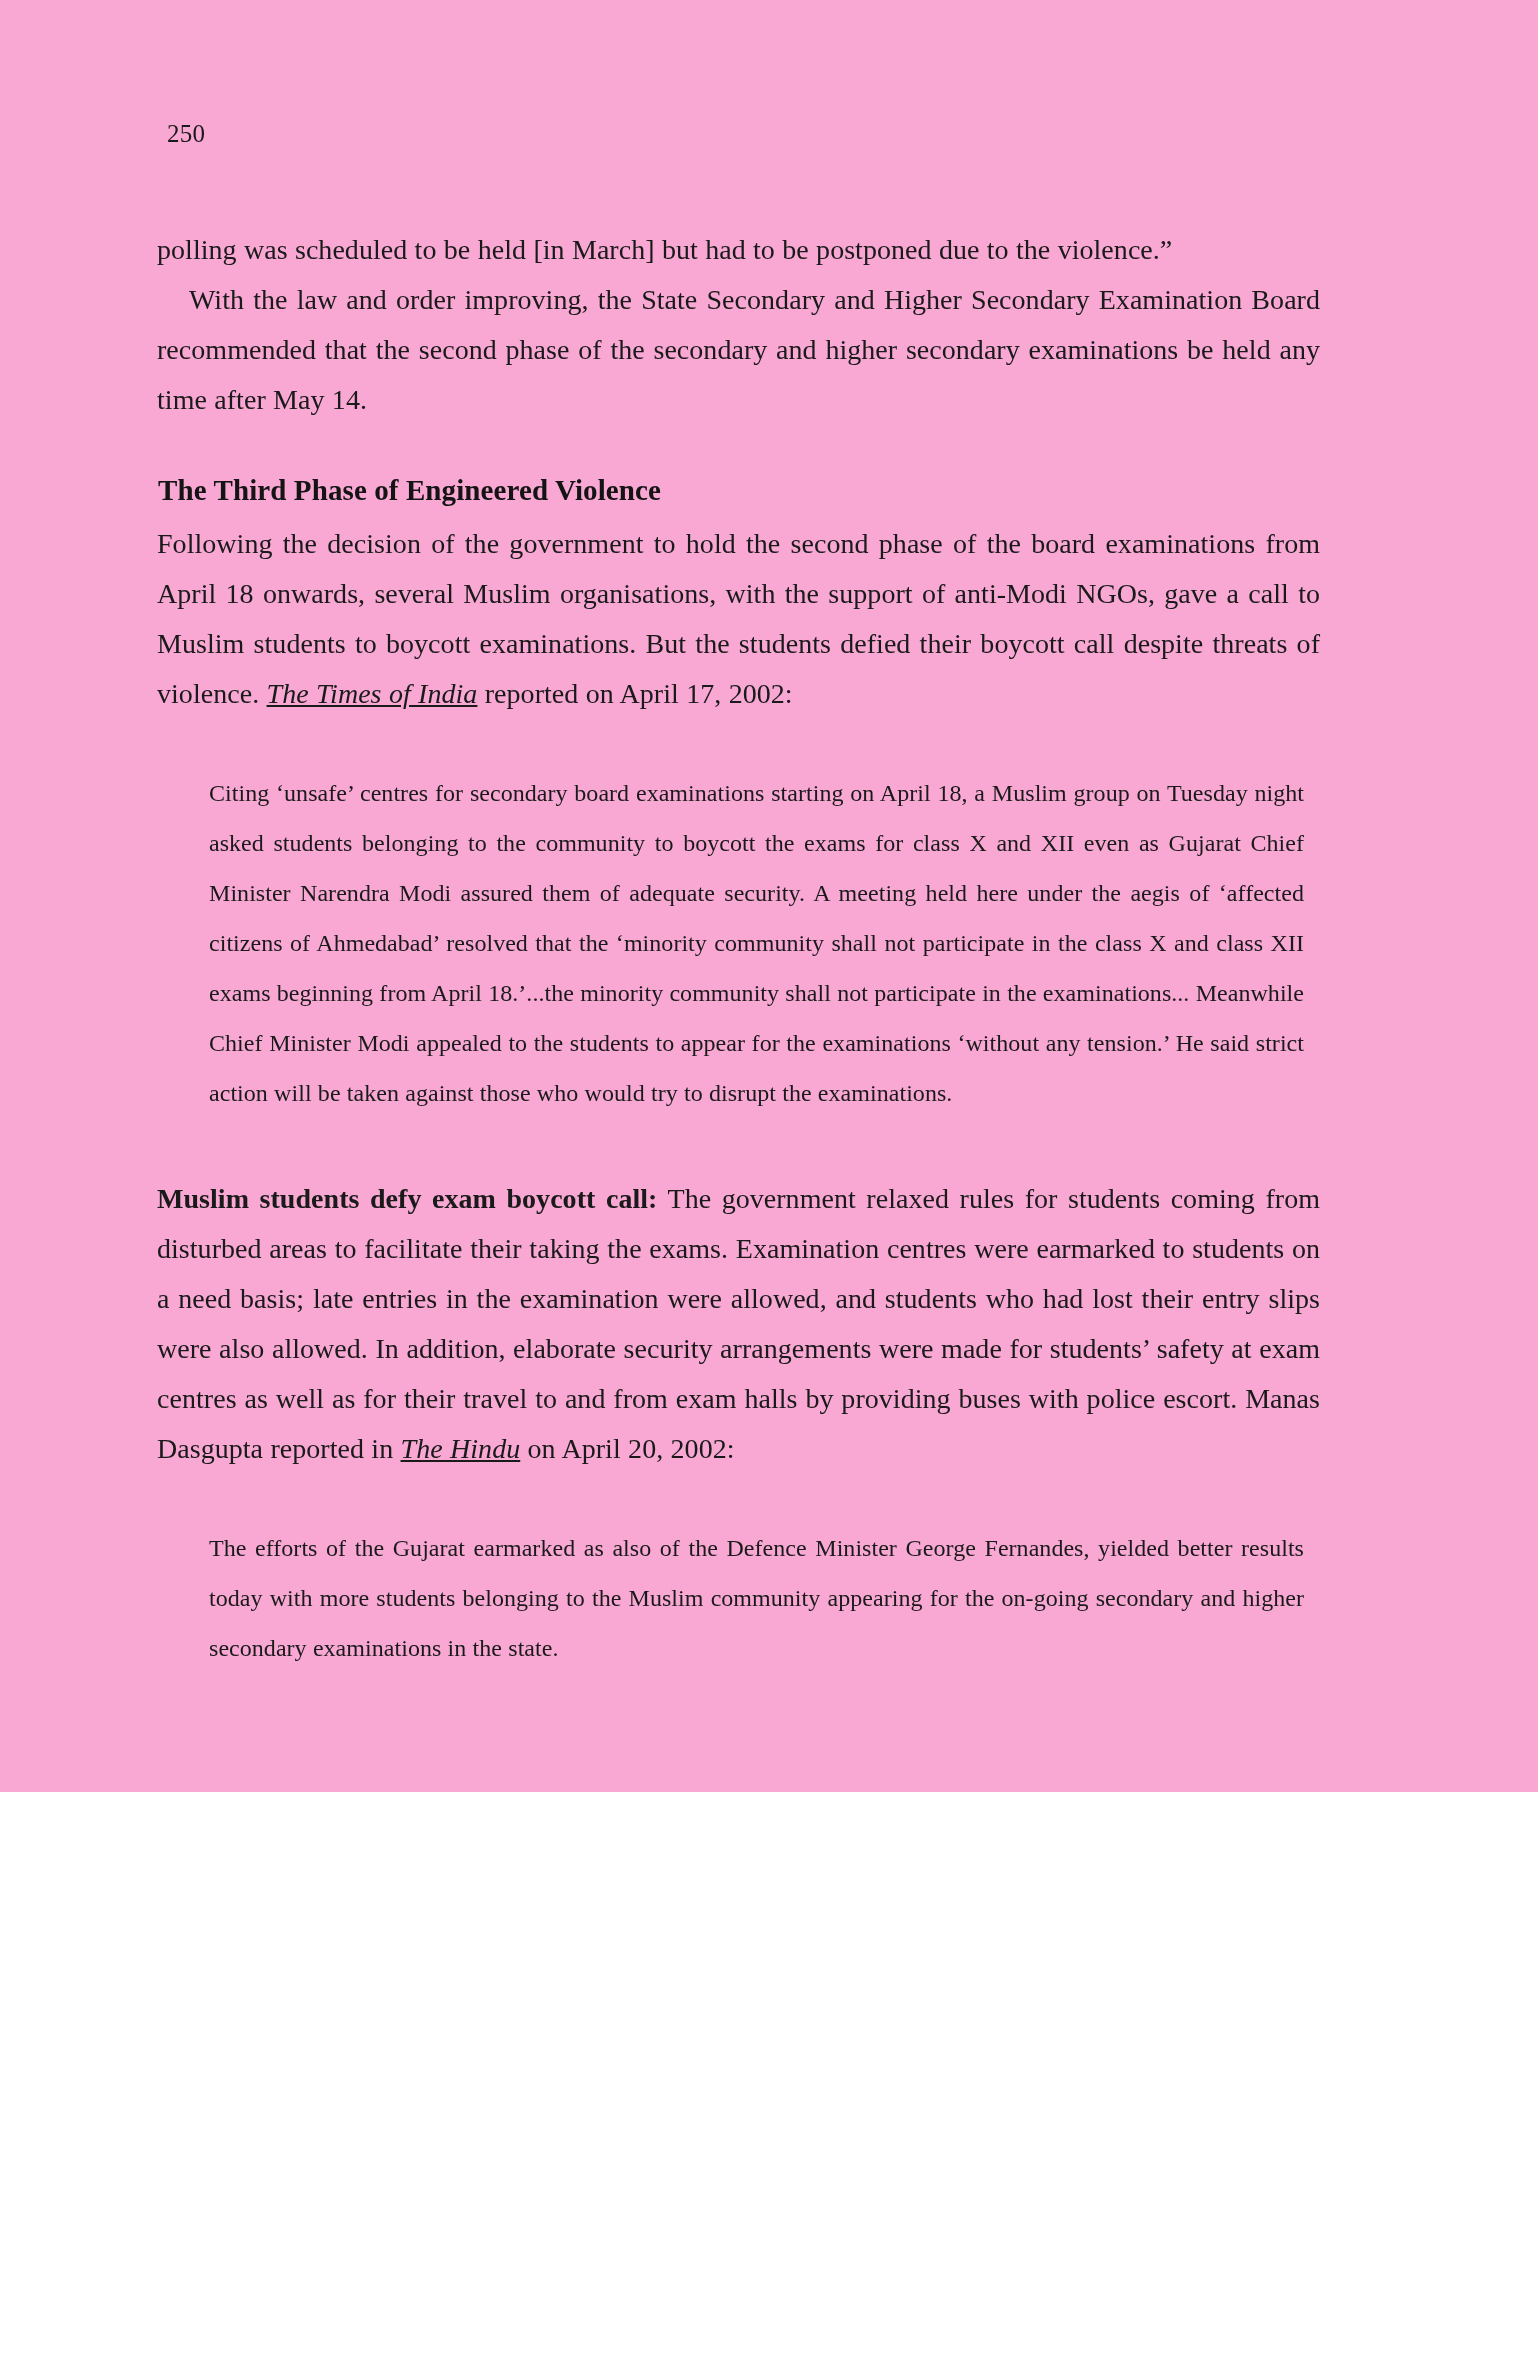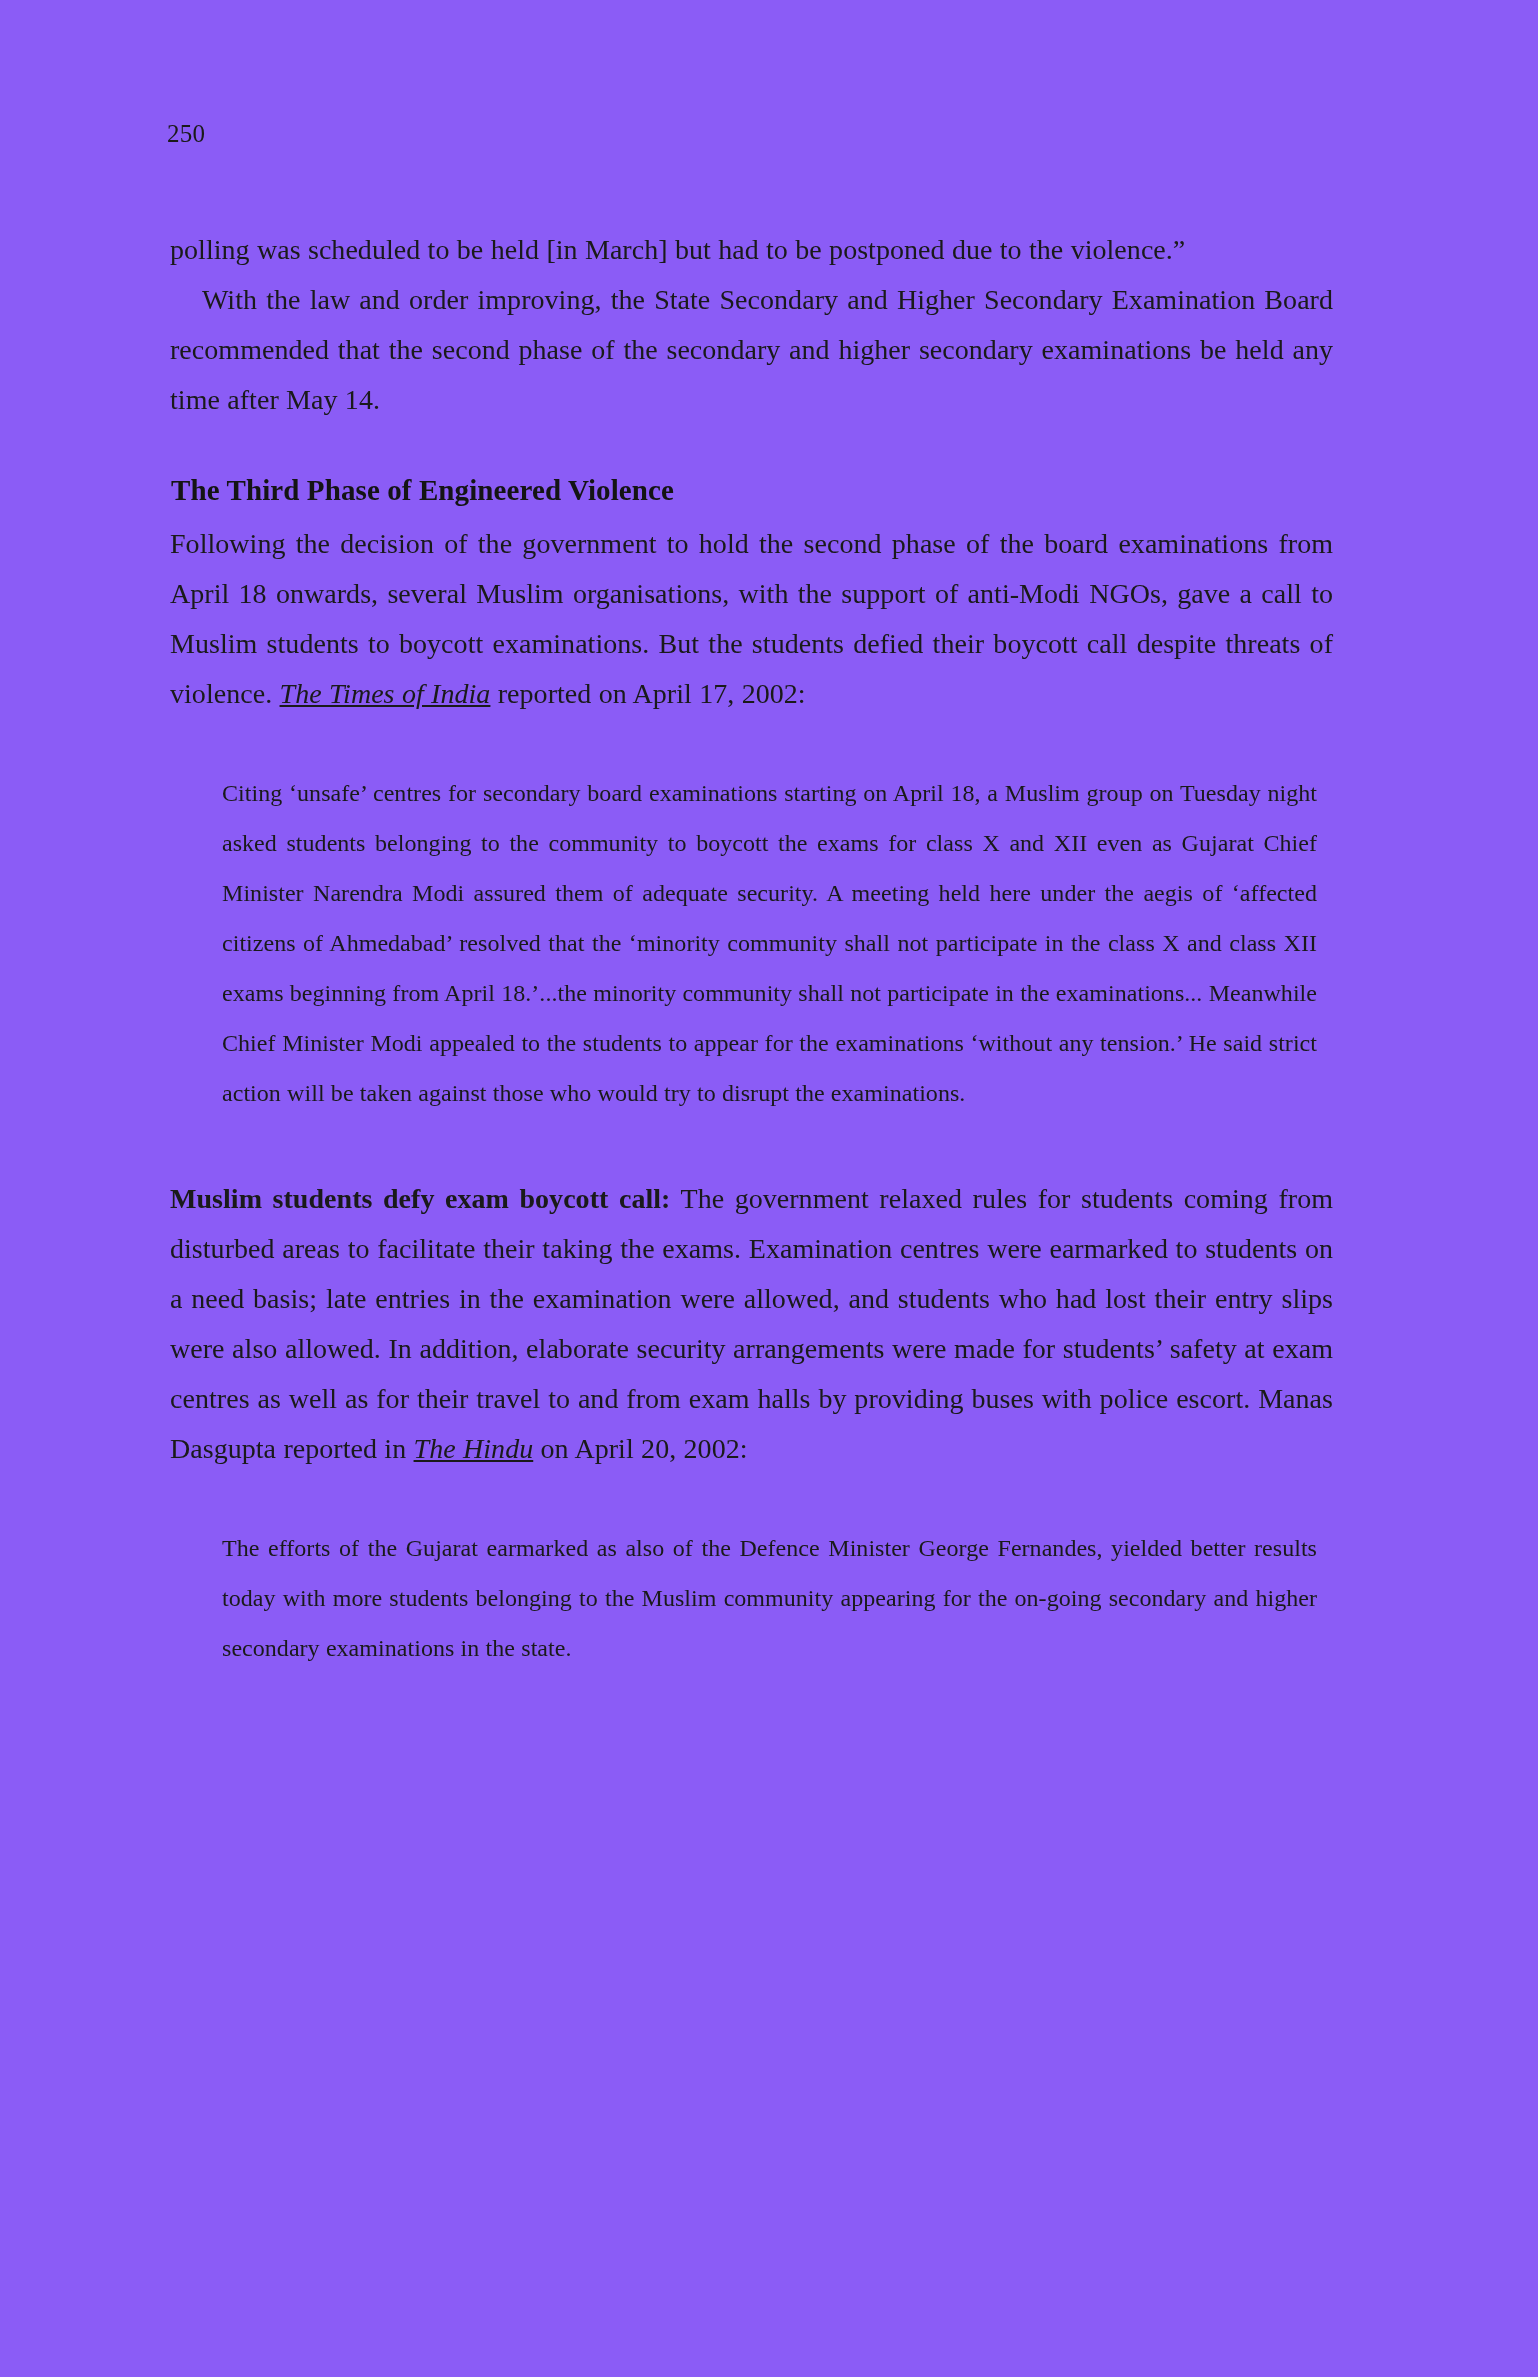--- a/index.html
+++ b/index.html
@@ -12,22 +12,22 @@
     height: 2377px;
     overflow: hidden;
     font-family: "Liberation Serif", "DejaVu Serif", serif;
     color: #1a1a1a;
     -webkit-font-smoothing: antialiased;
   }
 
   .page {
     position: relative;
     width: 1539px;
-    height: 2377px;
-    background: #8b5cf6;
+    height: 1792px;
+    background: #f9a8d4;
     box-sizing: border-box;
   }
 
   
   .running-header {
     position: absolute;
     left: 167px;
     top: 113px;
     width: 1163px;
     height: 42px;
@@ -50,21 +50,21 @@
     font-size: 25.5px;
     line-height: 42px;
     font-weight: 700;
     letter-spacing: 0.2px;
     color: #1a1a1a;
   }
 
   
   .column {
     position: absolute;
-    left: 170px;
+    left: 157px;
     top: 225px;
     width: 1163px;
   }
 
   p {
     margin: 0;
     font-size: 28px;
     line-height: 50px;
     text-align: justify;
     text-justify: inter-word;

